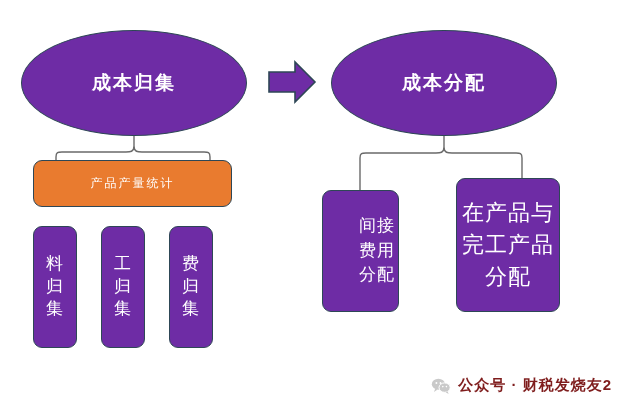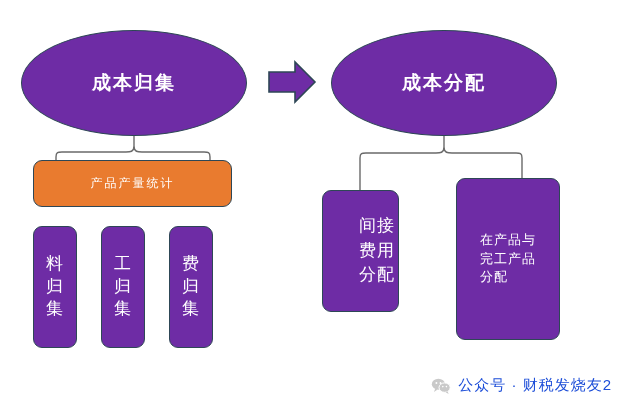--- a/index.html
+++ b/index.html
@@ -21,20 +21,21 @@
     width: 624px;
     height: 409px;
   }
 
   .node {
     position: absolute;
     box-sizing: border-box;
     display: flex;
     align-items: center;
     justify-content: center;
+    text-align: center;
     color: #ffffff;
     border: 1.6px solid #2E4756;
     line-height: 1.18;
     white-space: pre-line;
     letter-spacing: 0.5px;
   }
 
   
   .ellipse {
     background: #6E2CA5;
@@ -85,40 +86,40 @@
   #box-indirect-expense {
     left: 322px; top: 190px;
     width: 77px; height: 122px;
     font-size: 17px;
     line-height: 1.45;
     letter-spacing: 1px;
     padding-left: 33px;
   }
   #box-wip-finished {
     left: 456px; top: 178px;
-    width: 104px; height: 162px;
-    font-size: 13px;
+    width: 104px; height: 134px;
+    font-size: 22px;
     line-height: 1.45;
     letter-spacing: 1px;
   }
 
   
   #watermark {
     position: absolute;
     right: 12px;
     bottom: 14px;
     display: flex;
     align-items: center;
     gap: 7px;
     color: #C9C9C9;
     font-size: 15px;
     letter-spacing: 1px;
     user-select: none;
   }
-  #watermark .wm-text { color: #1d4ed8; }
+  #watermark .wm-text { color: #7f1d1d; font-weight: bold; }
   .wechat-icon { display: block; }
 </style>
 </head>
 <body>
 
 <svg id="canvas" viewBox="0 0 624 409" xmlns="http://www.w3.org/2000/svg">
 
   <g fill="none" stroke="#6A6A6A" stroke-width="1.4">
     <path d="M134,136 L134,146
              M134,146 C134,152 130,152 126,152

